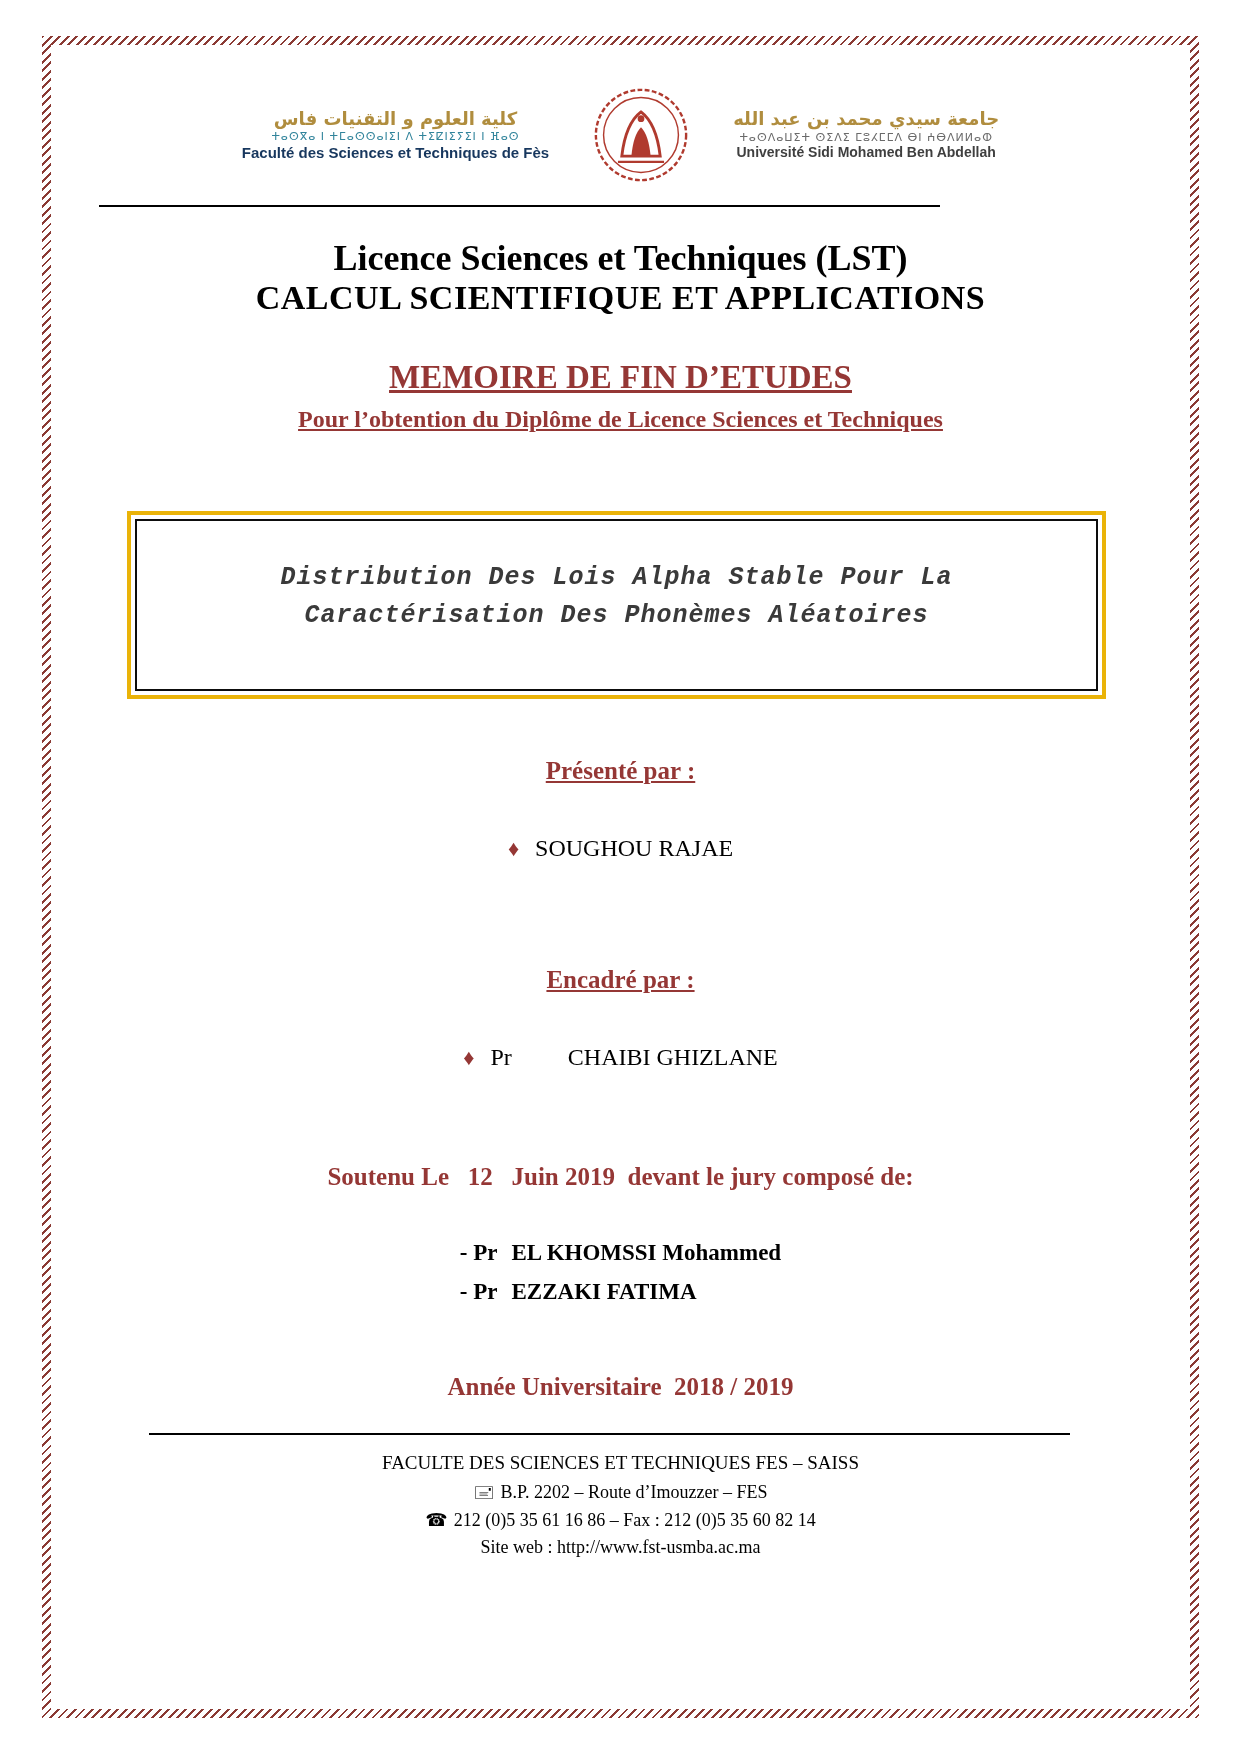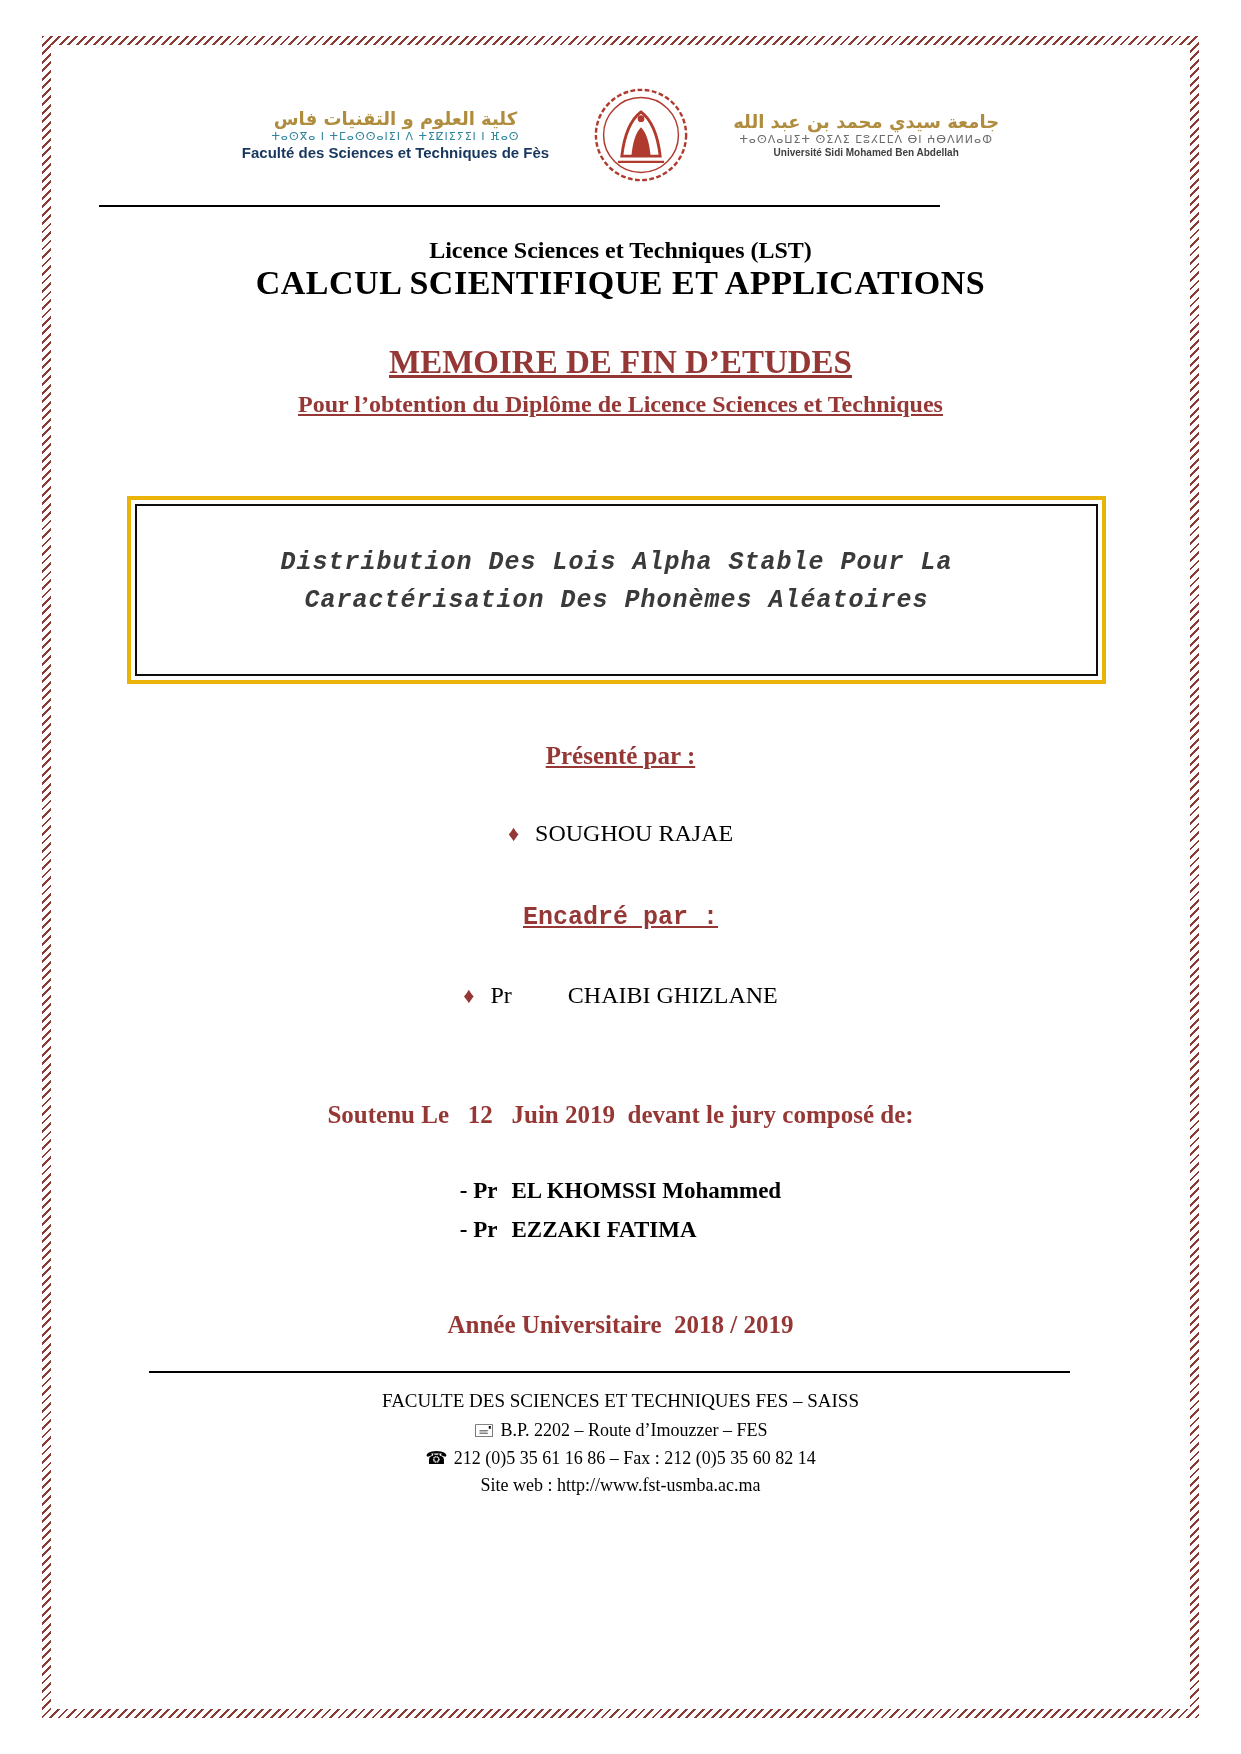--- a/index.html
+++ b/index.html
@@ -33,32 +33,32 @@
   }
   .tifinagh-line {
     font-size: 11px; color: #31849b; letter-spacing: 1px;
     font-family: "DejaVu Sans", sans-serif;
   }
   .fst-name {
     font-weight: bold; font-size: 15px; color: #17375e;
     font-family: "Liberation Sans", sans-serif;
   }
   .usmba-name {
-    font-weight: bold; font-size: 10px; color: #3f3f3f;
+    font-weight: bold; font-size: 14px; color: #3f3f3f;
     font-family: "Liberation Sans", sans-serif;
   }
   .right-block .tifinagh-line { color: #6a6a6a; }
   .logo-emblem { width: 96px; height: 96px; flex: 0 0 auto; }
   .header-rule {
     border: none; border-top: 2px solid #000;
     margin: 22px 220px 0 18px;
   }
   
   .t-center { text-align: center; }
-  .program-title { font-size: 24px; font-weight: bold; margin-top: 30px; color: #000; }
+  .program-title { font-size: 36px; font-weight: bold; margin-top: 30px; color: #000; }
   .specialty-title { font-size: 34px; font-weight: bold; color: #000; letter-spacing: 0.5px; }
   .memoire-title {
     font-size: 33px; font-weight: bold; margin-top: 42px;
     color: #953735; text-decoration: underline; font-family: Liberation Serif, serif;
   }
   .obtention-line {
     font-size: 24px; font-weight: bold; margin-top: 10px;
     color: #953735; text-decoration: underline;
   }
   
@@ -80,21 +80,21 @@
     line-height: 1.5;
   }
   
   .section-label {
     font-size: 25px; font-weight: bold; color: #953735;
     text-decoration: underline;
   }
   .presented-label { margin-top: 58px; }
   .name-line { font-size: 24px; font-weight: normal; color: #000; margin-top: 50px; }
   .bullet { color: #953735; margin-right: 16px; font-size: 22px; }
-  .encadre-label { margin-top: 56px; font-family: Liberation Mono, monospace; }
+  .encadre-label { margin-top: 104px; }
   .pr-gap { display: inline-block; width: 56px; }
   .soutenu-line {
     font-size: 25px; font-weight: bold; color: #953735;
     margin-top: 92px; white-space: pre-wrap;
   }
   .jury-block { margin-top: 42px; text-align: center; font-family: Liberation Serif, serif; }
   .jury-list { display: inline-block; text-align: left; }
   .jury-item { font-size: 23px; font-weight: bold; color: #000; line-height: 1.7; }
   .jury-prefix { margin-right: 14px; }
   .year-line {

